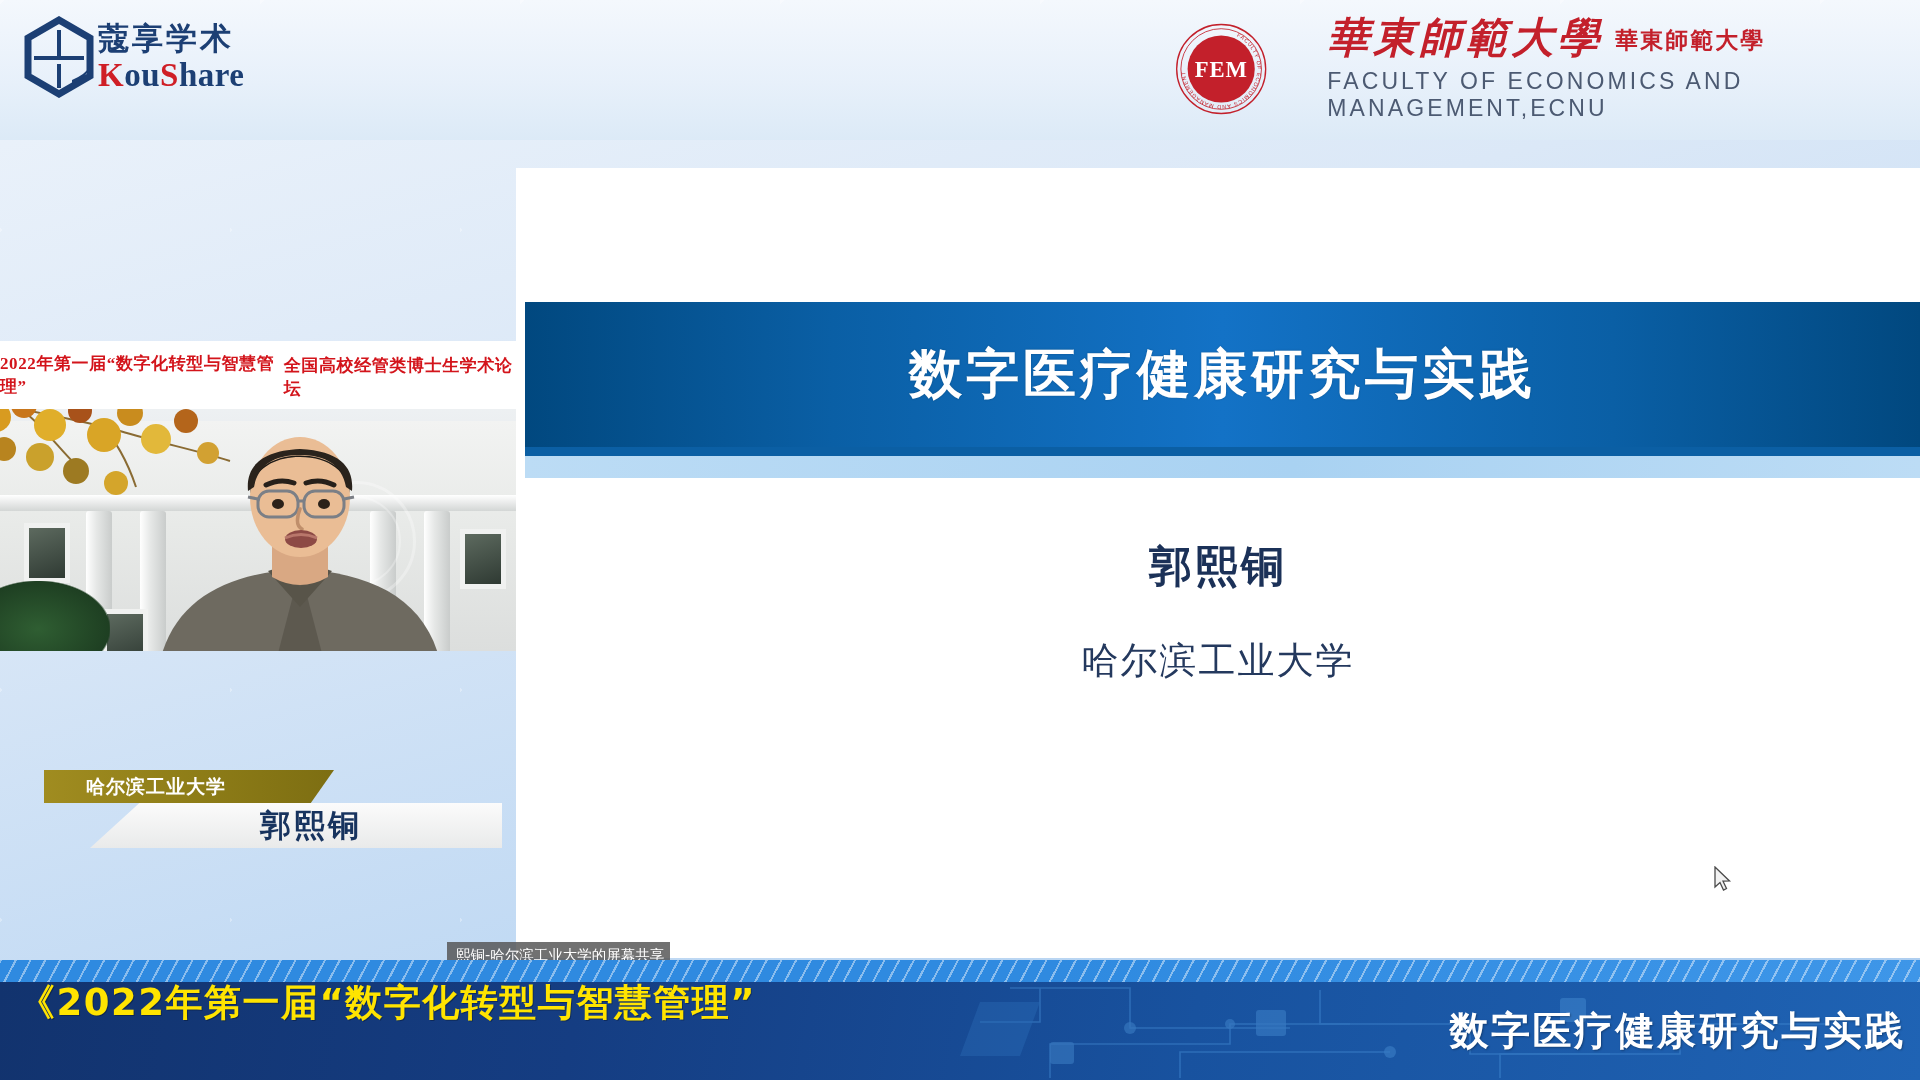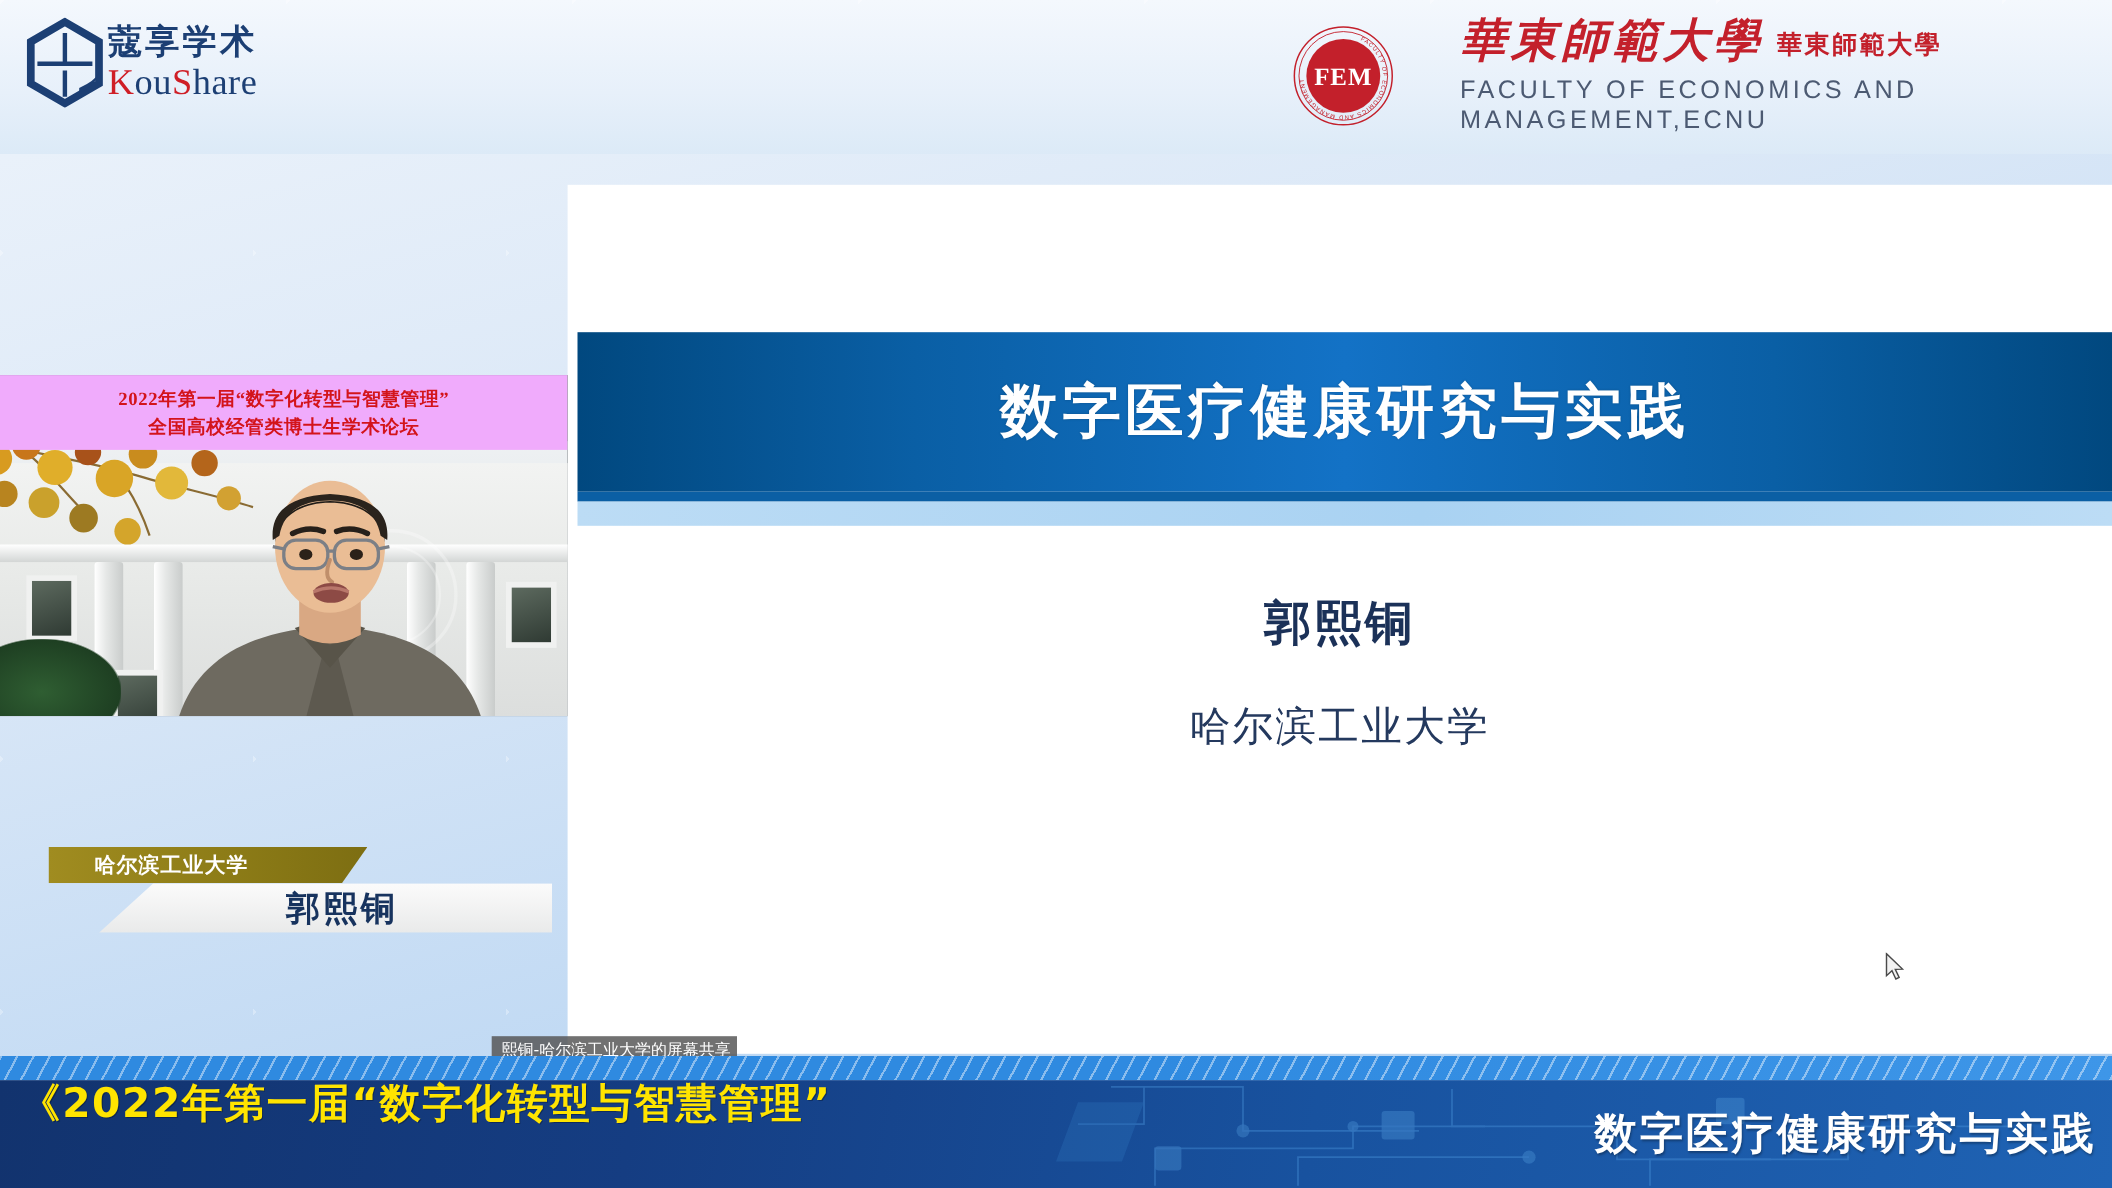--- a/index.html
+++ b/index.html
@@ -41,21 +41,21 @@
 
   
   .kou-logo { position: absolute; left: 20px; top: 16px; display: flex; align-items: center; }
   .kou-mark { width: 78px; height: 82px; }
   .kou-words { display: flex; flex-direction: column; line-height: 1; }
   .kou-cn {
     font-size: 31px; font-weight: 700; color: #1c3f74; letter-spacing: 3px;
     font-family: "DejaVu Sans", "Liberation Sans", sans-serif;
   }
   .kou-en {
-    font-size: 33px; font-weight: 400; letter-spacing: .5px; margin-top: 5px;
+    font-size: 33px; font-weight: 700; letter-spacing: .5px; margin-top: 5px;
     font-family: "Liberation Serif", "DejaVu Serif", serif; color: #1c3f74;
   }
   .kou-en .r { color: #cf1e26; }
 
   
   .ecnu { position: absolute; left: 1175px; top: 14px; display: flex; align-items: center; gap: 22px; }
   .fem-seal { width: 110px; height: 110px; position: relative; }
   .ecnu-text { display: flex; flex-direction: column; margin-left: 38px; }
   .ecnu-row1 { display: flex; align-items: flex-end; gap: 12px; }
   .ecnu-cn {
@@ -120,22 +120,22 @@
     font-family: "DejaVu Sans", "Liberation Sans", sans-serif;
   }
 
   
   .video-tile {
     position: absolute; left: 0; top: 341px; width: 516px; height: 310px;
     overflow: hidden; background: #6a6a6a;
   }
   .vt-banner {
     position: absolute; left: 0; top: 0; width: 516px; height: 68px;
-    background: #f0abfc; z-index: 4;
-    display: flex; flex-direction: column; align-items: center; justify-content: center;
+    background: #ffffff; z-index: 4;
+    display: flex; flex-direction: row; align-items: center; justify-content: center;
   }
   .vt-banner .l1, .vt-banner .l2 {
     color: #d3141b; font-weight: 700; letter-spacing: .6px;
     font-family: "Liberation Serif", "DejaVu Serif", serif;
   }
   .vt-banner .l1 { font-size: 17px; }
   .vt-banner .l2 { font-size: 17px; margin-top: 3px; }
 
   
   .vt-scene { position: absolute; left: 0; top: 60px; width: 516px; height: 250px; overflow: hidden; }

